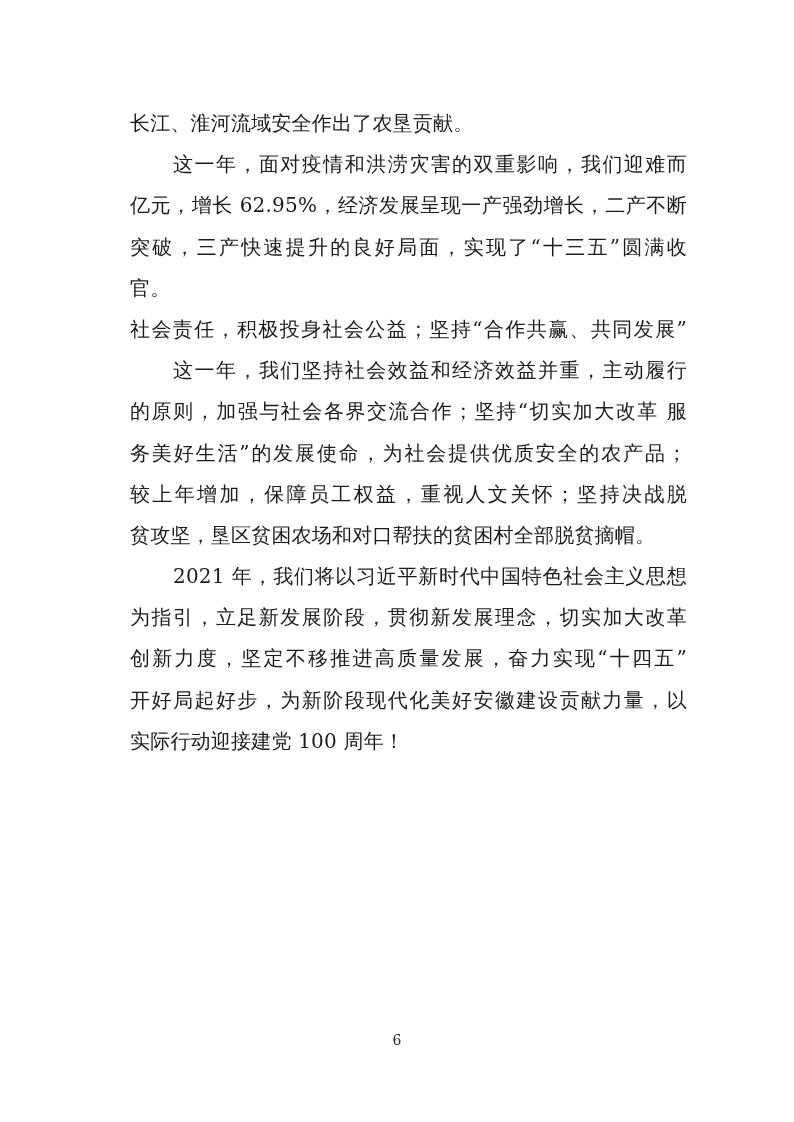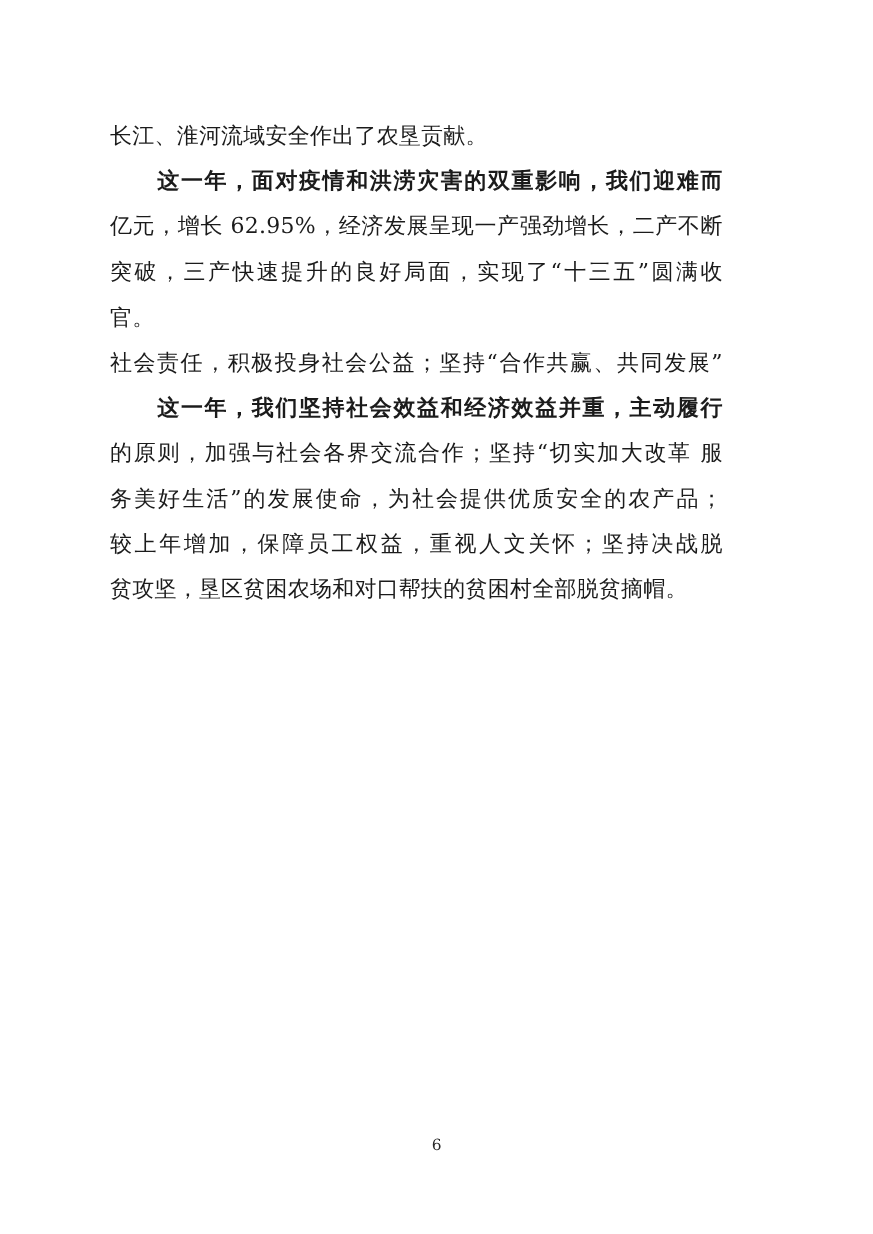--- a/index.html
+++ b/index.html
@@ -10,21 +10,21 @@
   .page {
     position: relative;
     width: 794px;
     height: 1122px;
     background: #ffffff;
     overflow: hidden;
     font-family: "DejaVu Serif", "Liberation Serif", serif;
   }
   .text-block {
     position: absolute;
-    left: 100px;
+    left: 130px;
     top: 103px;
     width: 557px;
     color: #1b1b1b;
   }
   .paragraph {
     margin: 0;
     padding: 0;
   }
   .line {
     font-size: 20px;
@@ -35,21 +35,20 @@
     white-space: normal;
     letter-spacing: 0.2px;
   }
   .line.justify {
     text-align: justify;
     text-align-last: justify;
     text-justify: inter-character;
   }
   .line.indent {
     padding-left: 43px;
-    font-weight: bold;
   }
   .page-footer {
     position: absolute;
     left: 0;
     right: 0;
     top: 1030px;
     height: 22px;
     text-align: center;
   }
   .page-number {
@@ -73,17 +72,24 @@
         <div class="line">官。</div>
       </div>
       <div class="paragraph">
         <div class="line justify">社会责任，积极投身社会公益；坚持“合作共赢、共同发展”</div>
         <div class="line justify indent">这一年，我们坚持社会效益和经济效益并重，主动履行</div>
         <div class="line justify">的原则，加强与社会各界交流合作；坚持“切实加大改革 服</div>
         <div class="line justify">务美好生活”的发展使命，为社会提供优质安全的农产品；</div>
         <div class="line justify">较上年增加，保障员工权益，重视人文关怀；坚持决战脱</div>
         <div class="line">贫攻坚，垦区贫困农场和对口帮扶的贫困村全部脱贫摘帽。</div>
       </div>
+      <div class="paragraph">
+        <div class="line justify indent">2021 年，我们将以习近平新时代中国特色社会主义思想</div>
+        <div class="line justify">为指引，立足新发展阶段，贯彻新发展理念，切实加大改革</div>
+        <div class="line justify">创新力度，坚定不移推进高质量发展，奋力实现“十四五”</div>
+        <div class="line justify">开好局起好步，为新阶段现代化美好安徽建设贡献力量，以</div>
+        <div class="line">实际行动迎接建党 100 周年！</div>
+      </div>
     </div>
   <div class="page-footer">
     <span class="page-number">6</span>
   </div>
 </div>
 
 </body></html>

